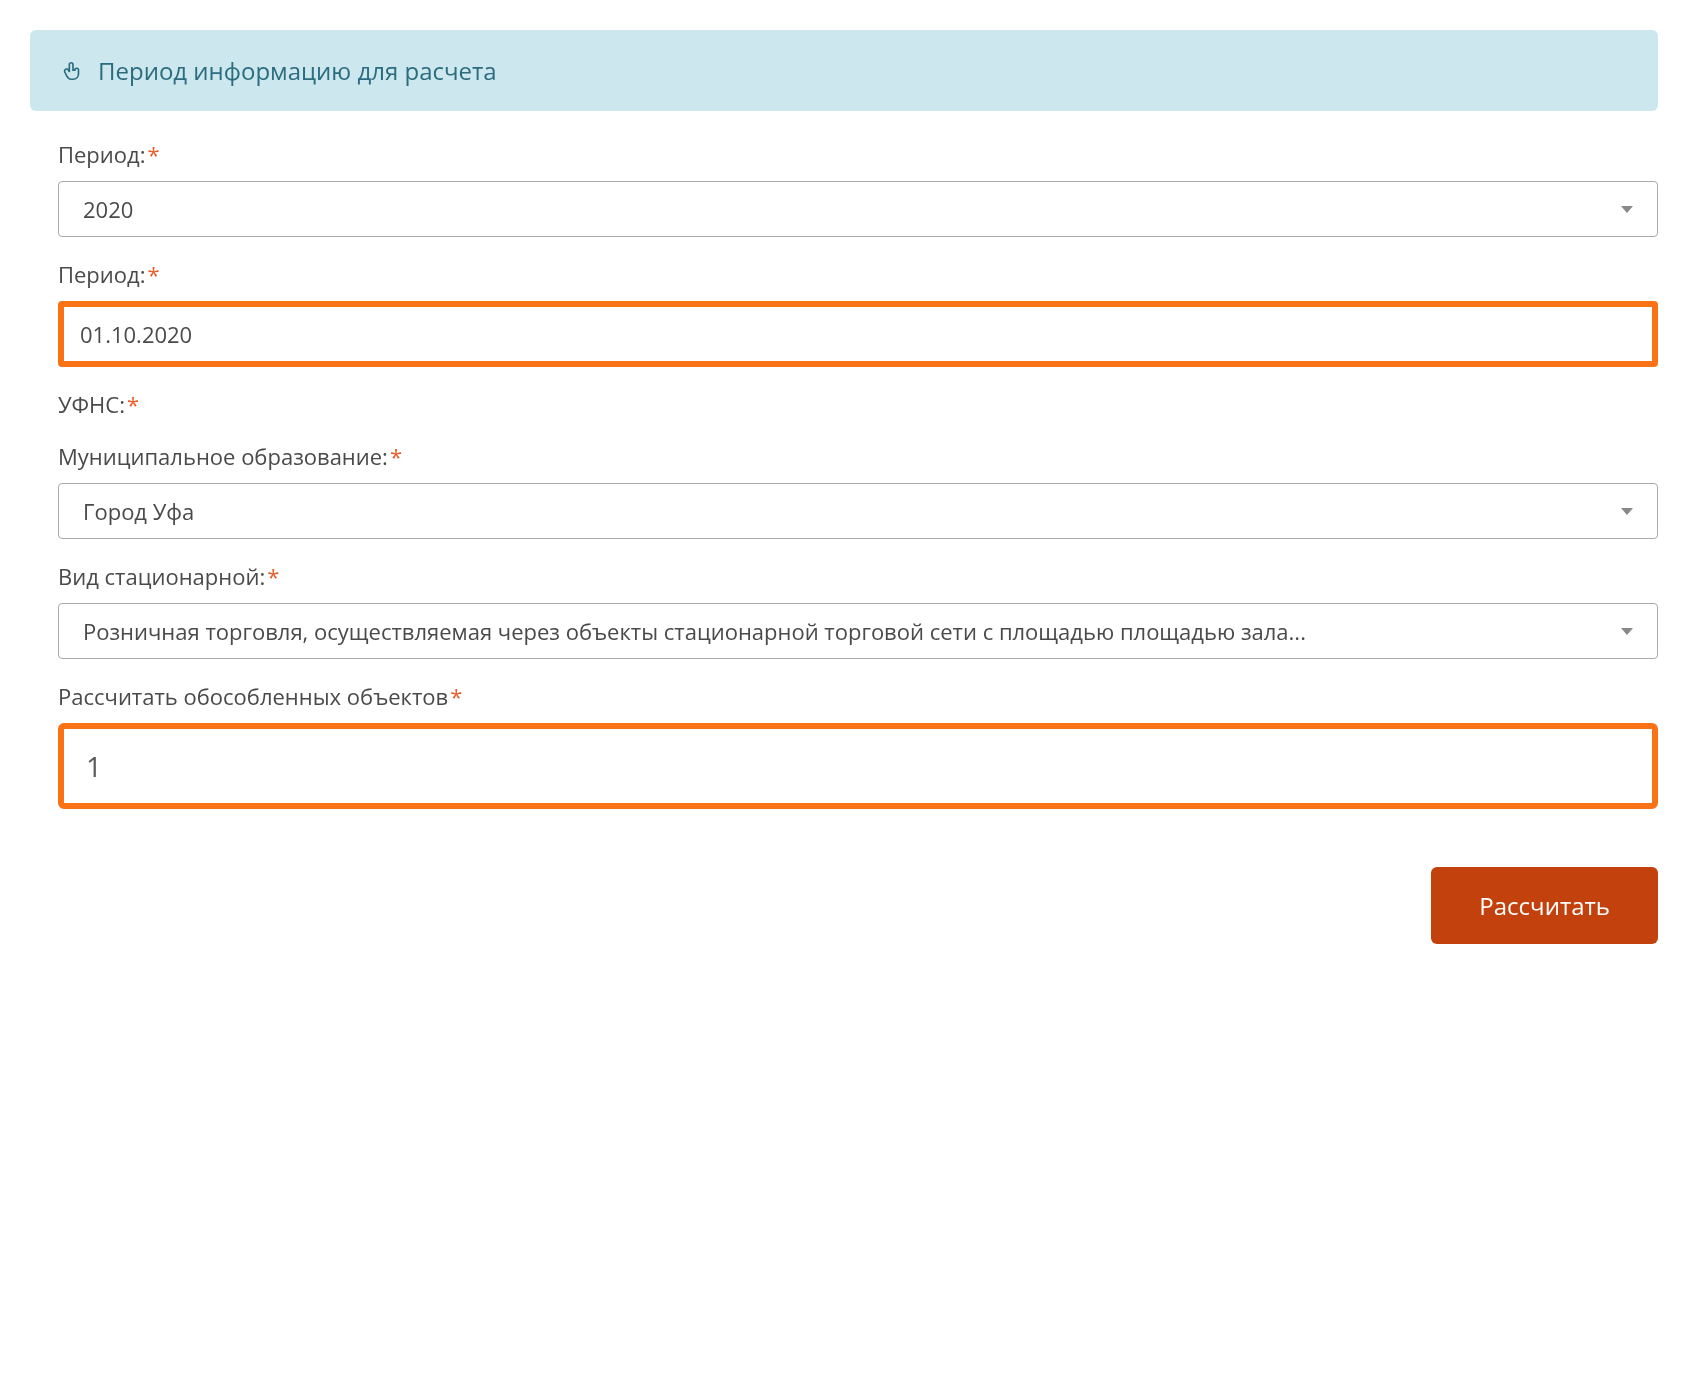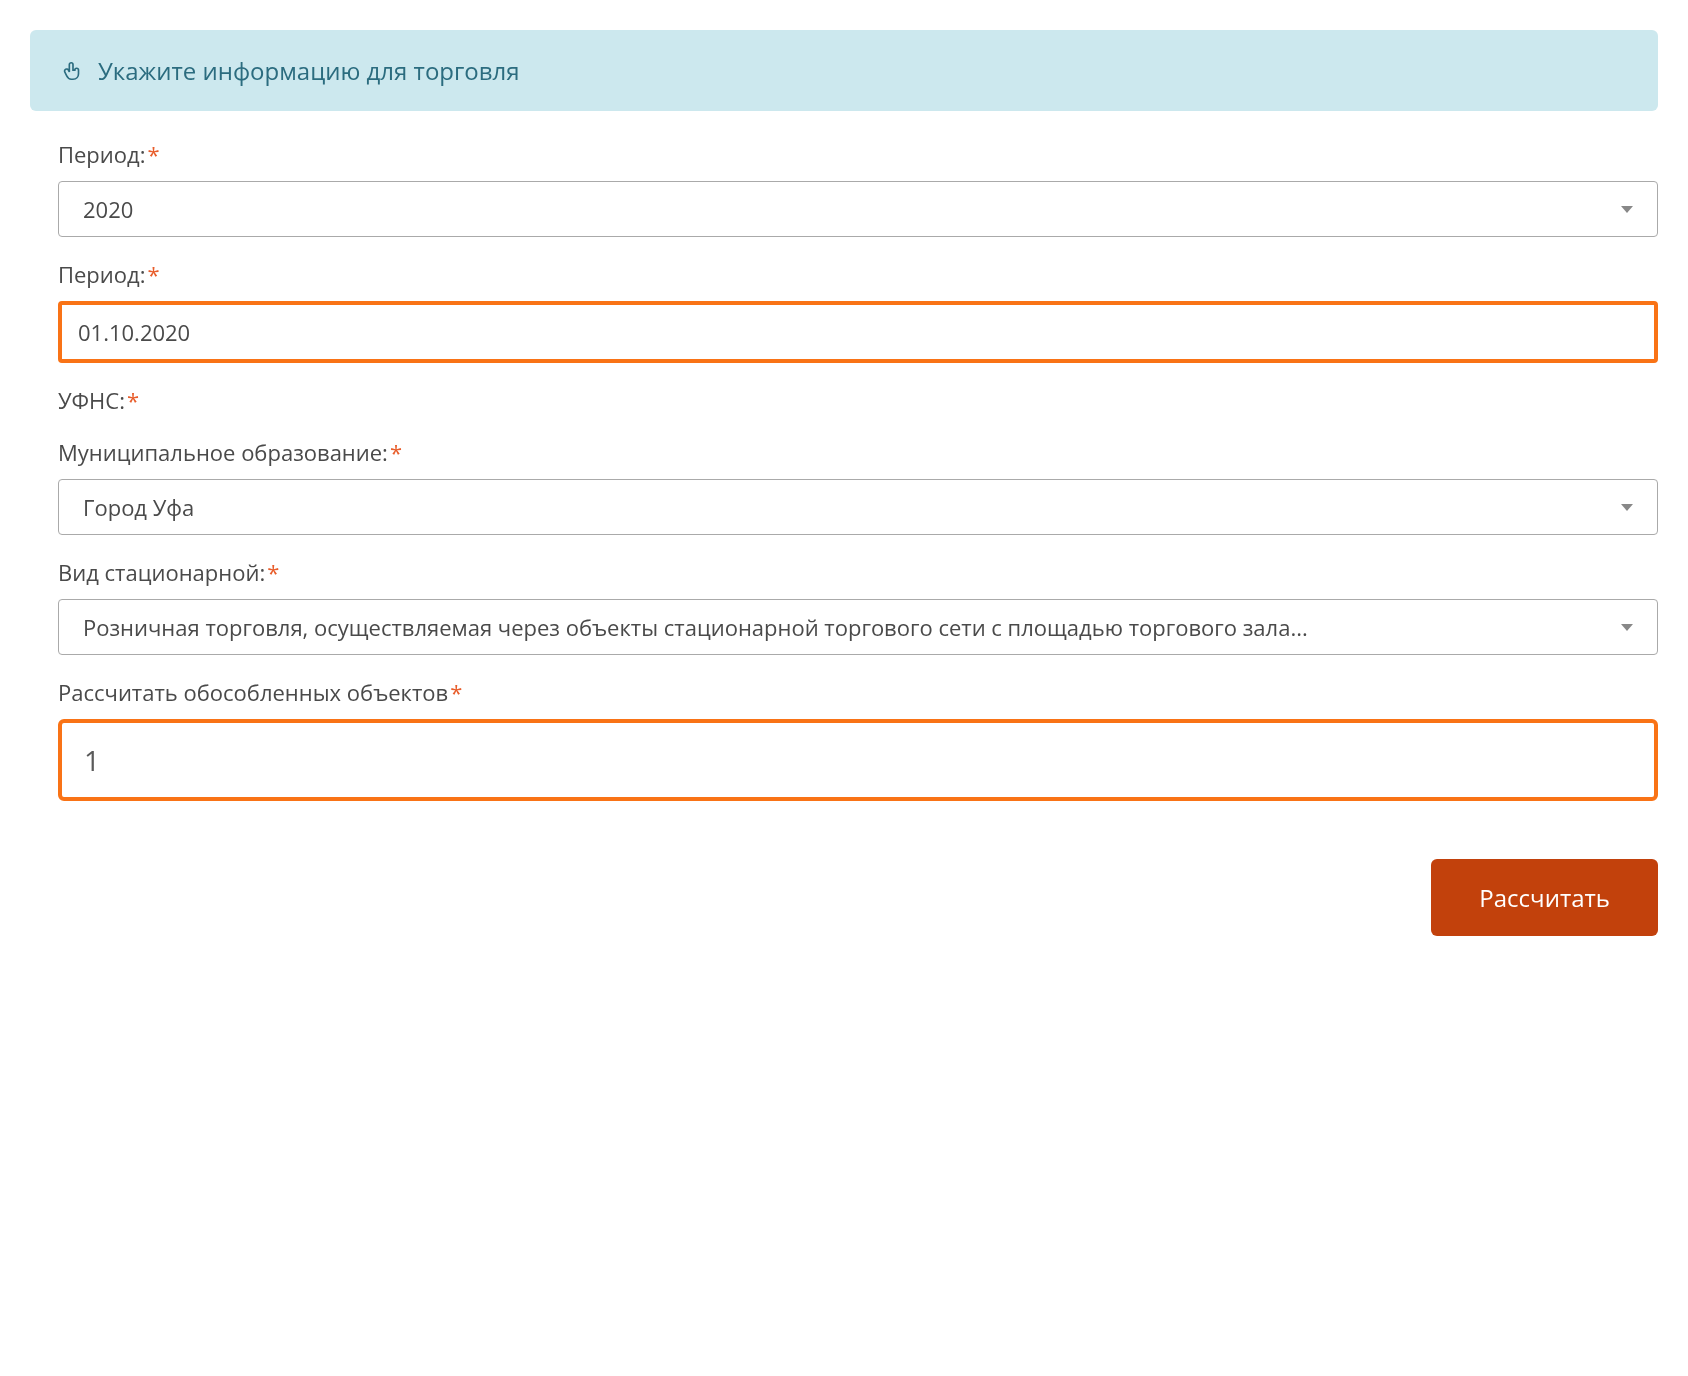--- a/index.html
+++ b/index.html
@@ -80,21 +80,21 @@
       border-top: 7px solid #888;
       margin-left: 12px;
       flex-shrink: 0;
     }
     .input-field {
       width: 100%;
       padding: 12px 16px;
       font-size: 22px;
       color: #4a4a4a;
       background: #ffffff;
-      border: 4px solid #f97316;
+      border: 6px solid #f97316;
       border-radius: 4px;
       min-height: 50px;
       font-family: inherit;
     }
     .input-large {
       padding: 18px 22px;
       font-size: 28px;
       min-height: 70px;
       border-radius: 6px;
       color: #5a5a5a;
@@ -124,21 +124,21 @@
   </style>
 </head>
 <body>
 
 <div class="container">
 
   <div class="info-banner">
     <svg class="hand-icon" viewBox="0 0 24 24" fill="none" stroke="#2b6c7f" stroke-width="1.8">
       <path d="M8 13 L8 5 C8 3.9 8.9 3 10 3 C11.1 3 12 3.9 12 5 L12 11 L14 11 C14 10 14.9 9 16 9 C17.1 9 18 10 18 11 L18 15 C18 18 16 21 12 21 L10 21 C8 21 6 19 5 17 L3 13 C2.5 12 3 10.5 4 10 C5 9.5 6.5 10 7 11 L8 13 Z"></path>
     </svg>
-    <span class="info-banner-text">Укажите информацию для торговля</span>
+    <span class="info-banner-text">Период информацию для расчета</span>
   </div>
 
   <div class="form-group">
     <label class="form-label">
       <span>Период:</span><span class="required">*</span>
     </label>
     <div class="select-field">
       <span class="select-value">2020</span>
       <span class="caret"></span>
     </div>
@@ -167,21 +167,21 @@
       <span class="select-value">Город Уфа</span>
       <span class="caret"></span>
     </div>
   </div>
 
   <div class="form-group">
     <label class="form-label">
       <span>Вид стационарной:</span><span class="required">*</span>
     </label>
     <div class="select-field">
-      <span class="select-value">Розничная торговля, осуществляемая через объекты стационарной торгового сети с площадью торгового зала...</span>
+      <span class="select-value">Розничная торговля, осуществляемая через объекты стационарной торговой сети с площадью площадью зала...</span>
       <span class="caret"></span>
     </div>
   </div>
 
   <div class="form-group">
     <label class="form-label">
       <span>Рассчитать обособленных объектов</span><span class="required">*</span>
     </label>
     <input type="text" class="input-field input-large" value="1" style="">
   </div>

